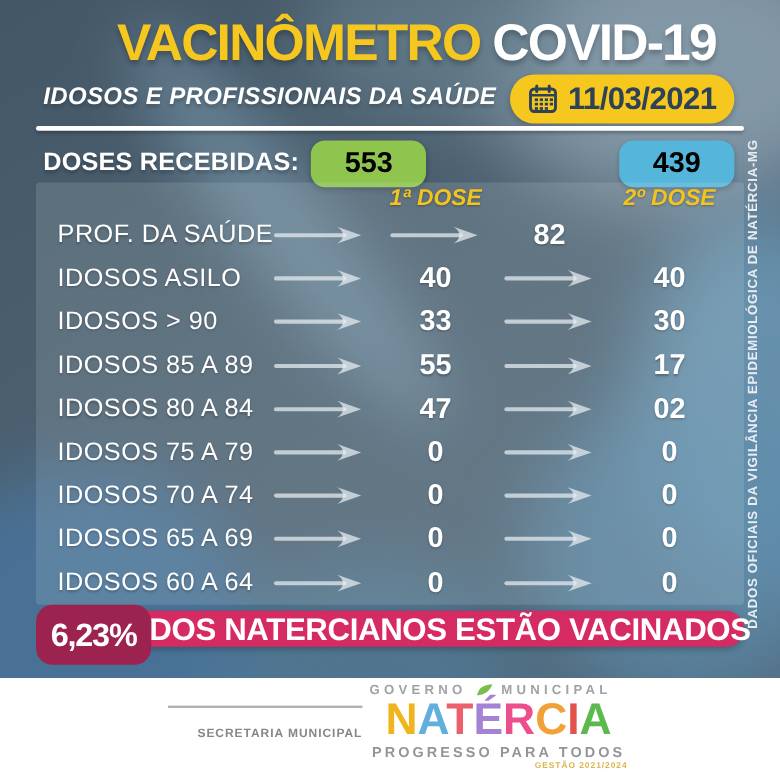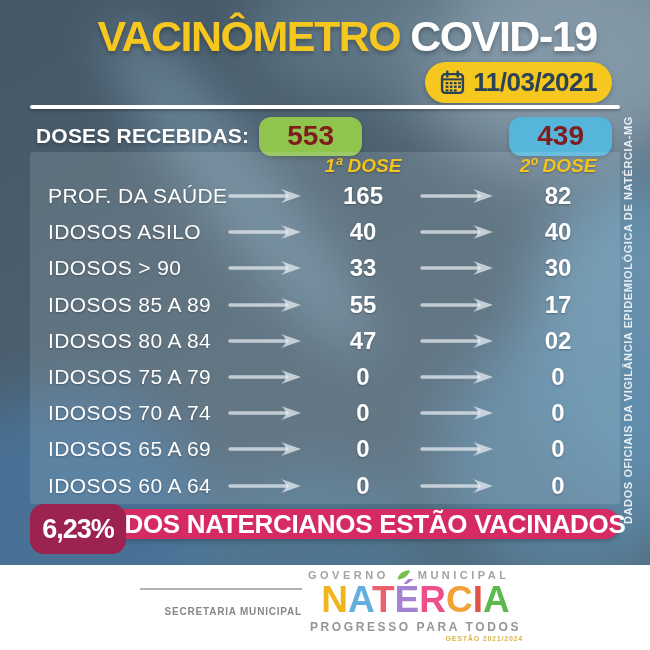--- a/index.html
+++ b/index.html
@@ -35,21 +35,21 @@
   .divider { position:absolute; top:105px; left:30px; width:590px; height:4px; background:#fff;
              border-radius:2px; box-shadow:0 2px 3px rgba(0,0,0,.25); }
 
   
   .doses-row { position:absolute; top:116px; left:36px; width:576px; height:40px;
                display:flex; justify-content:space-between; align-items:center; }
   .dose-group { display:flex; align-items:center; gap:10px; }
   .dose-label { font-size:21px; font-weight:bold; color:#fff; letter-spacing:.2px;
                 text-shadow:0 2px 3px rgba(0,0,0,.25); }
   .badge { min-width:80px; height:39px; border-radius:12px; display:flex; align-items:center;
-           justify-content:center; font-size:28px; font-weight:bold; color:#7f1d1d; padding:0 28px;
+           justify-content:center; font-size:24px; font-weight:bold; color:#000000; padding:0 28px;
            box-shadow:0 2px 4px rgba(0,0,0,.2); }
   .badge.green { background:var(--badge-green); }
   .badge.blue  { background:var(--badge-blue);margin-left:35px; }
 
   
   .table-panel { position:absolute; left:30px; top:152px; width:590px; height:352px;
                  background:rgba(230,238,243,.14); border-radius:3px; }
   .table-header { position:relative; height:26px; }
   .col-h { position:absolute; width:120px; text-align:center; font-size:19px; font-weight:bold;
            font-style:italic; color:var(--table-header-yellow); top:3px; text-shadow:0 1px 2px rgba(0,0,0,.3); }
@@ -104,20 +104,21 @@
     <div class="bg-syringe"></div>
     <div class="bg-glove-left"></div>
     <div class="bg-glove-mid"></div>
     <div class="bg-glove-right"></div>
   </div>
 
   <div class="title">
     <span class="t1">VACINÔMETRO</span><span class="t2">COVID-19</span>
   </div>
 
+  <div class="subtitle">IDOSOS E PROFISSIONAIS DA SAÚDE</div>
 
   <div class="date-badge">
     <svg width="25" height="25" viewBox="0 0 24 24">
       <rect x="2" y="4" width="20" height="18" rx="3" fill="none" stroke="#2C4356" stroke-width="2.3"></rect>
       <line x1="7" y1="1.6" x2="7" y2="6" stroke="#2C4356" stroke-width="2.4" stroke-linecap="round"></line>
       <line x1="17" y1="1.6" x2="17" y2="6" stroke="#2C4356" stroke-width="2.4" stroke-linecap="round"></line>
       <line x1="3" y1="9" x2="21" y2="9" stroke="#2C4356" stroke-width="2"></line>
       <g fill="#2C4356">
         <rect x="5.4" y="11.5" width="2.6" height="2.2"></rect>
           <rect x="9.4" y="11.5" width="2.6" height="2.2"></rect>
@@ -154,21 +155,20 @@
     </div>
     <div id="rows">
   <div class="t-row">
     <span class="t-label">PROF. DA SAÚDE</span>
     <span class="t-arrow">
       <svg width="78" height="16" viewBox="0 0 78 16">
         <path d="M3 8 H60" stroke="rgba(233,239,243,0.72)" stroke-width="3.4" stroke-linecap="round" fill="none"></path>
         <path d="M54 1 L74 8 L54 15 C60.5 10.6 60.5 5.4 54 1 Z" fill="rgba(233,239,243,0.72)"></path>
       </svg>
     </span>
-    <span class="t-val">165</span>
     <span class="t-arrow">
       <svg width="78" height="16" viewBox="0 0 78 16">
         <path d="M3 8 H60" stroke="rgba(233,239,243,0.72)" stroke-width="3.4" stroke-linecap="round" fill="none"></path>
         <path d="M54 1 L74 8 L54 15 C60.5 10.6 60.5 5.4 54 1 Z" fill="rgba(233,239,243,0.72)"></path>
       </svg>
     </span>
     <span class="t-val">82</span>
   </div>
 
   <div class="t-row">

